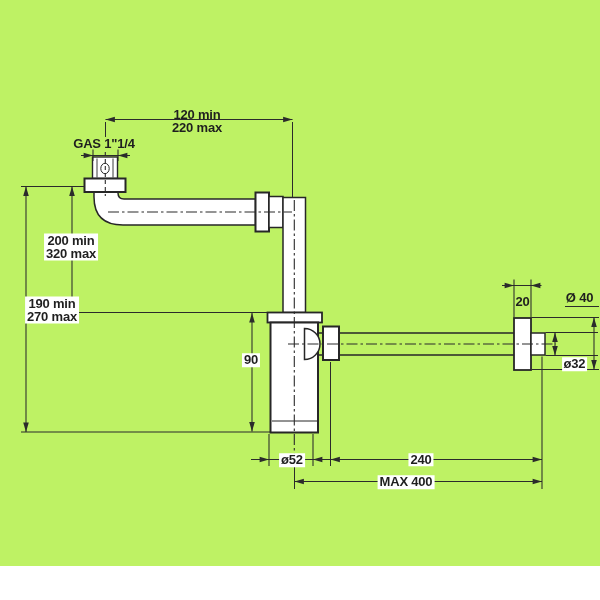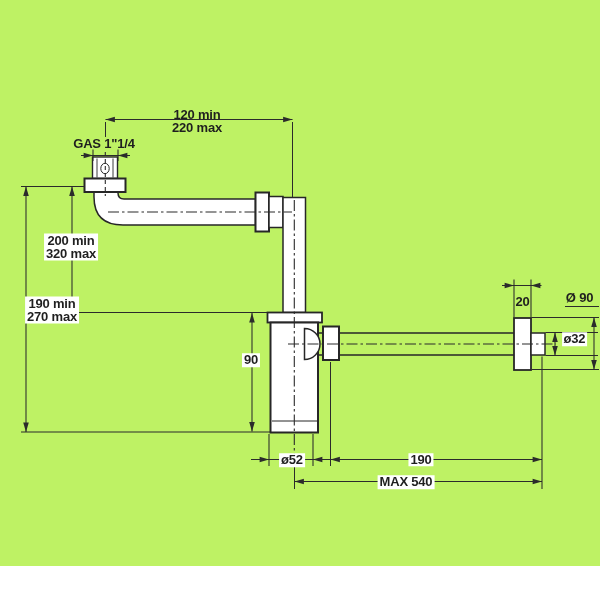--- a/index.html
+++ b/index.html
@@ -128,23 +128,23 @@
 
   <div class="lbl mask" style="left:24px;top:309.5px;margin-left:28px;">
     <div>190 min</div>
     <div>270 max</div>
   </div>
 
   <div class="lbl mask" style="left:251px;top:360px;">90</div>
 
   <div class="lbl mask" style="left:292px;top:460px;">ø52</div>
 
-  <div class="lbl mask" style="left:421px;top:459.5px;">190</div>
+  <div class="lbl mask" style="left:421px;top:459.5px;">240</div>
 
-  <div class="lbl mask" style="left:406px;top:482px;">MAX 540</div>
+  <div class="lbl mask" style="left:406px;top:482px;">MAX 400</div>
 
   <div class="lbl" style="left:522.5px;top:270.5px;margin-top:31px;">20</div>
 
-  <div class="lbl" style="left:579.5px;top:297.5px;">Ø 90</div>
+  <div class="lbl" style="left:579.5px;top:297.5px;">Ø 40</div>
 
-  <div class="lbl mask" style="left:574.5px;top:339px;">ø32</div>
+  <div class="lbl mask" style="left:574.5px;top:364px;">ø32</div>
 
 </div>
 
 </body></html>

